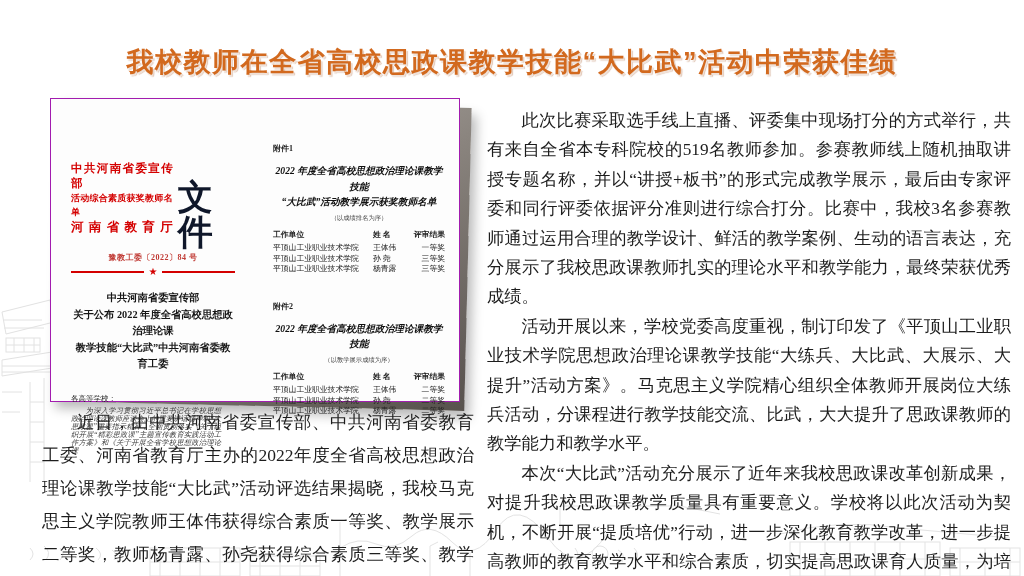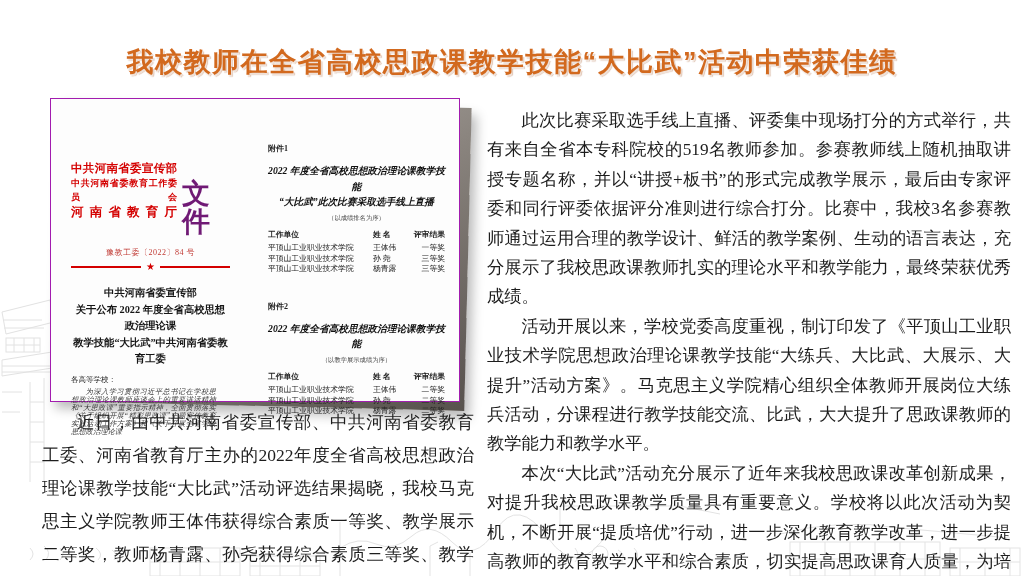--- a/index.html
+++ b/index.html
@@ -22,28 +22,28 @@
     border:1px solid #a21caf;display:flex;padding:0 12px;box-sizing:border-box;gap:16px;}
   .page{box-sizing:border-box;}
   .page-left{width:47%;padding:24px 6px 0 8px;}
   .page-right{width:53%;padding:44px 2px 0 16px;}
   
   .letterhead-row{display:flex;align-items:center;justify-content:center;gap:5px;margin-top:22px;}
   .letterhead-lines{width:124px;color:#d40000;font-weight:bold;}
   .lh1{font-size:11.5px;line-height:15px;text-align:justify;text-align-last:justify;}
   .lh2{font-size:9px;line-height:14px;text-align:justify;text-align-last:justify;}
   .lh3{font-size:12.5px;line-height:16px;text-align:justify;text-align-last:justify;}
-  .file-label{color:#701a75;font-size:28px;font-weight:bold;line-height:1;margin-top:35px;}
-  .doc-number{color:#c03a34;font-size:8px;text-align:center;margin-top:11px;letter-spacing:.5px;}
+  .file-label{color:#0f172a;font-size:35px;font-weight:bold;line-height:1;margin-top:35px;}
+  .doc-number{color:#c03a34;font-size:8px;text-align:center;margin-top:2px;letter-spacing:.5px;font-weight:bold;}
   .star-divider{display:flex;align-items:center;margin-top:4px;}
   .star-divider .line{flex:1;height:1.5px;background:#d40000;}
   .star-divider .star{color:#d40000;font-size:10px;padding:0 5px;line-height:1;}
   .notice-title{margin-top:13px;text-align:center;font-weight:bold;color:#161616;
     font-size:10.3px;line-height:16.5px;}
-  .salutation{margin-top:7px;font-size:7.5px;color:#222;}
+  .salutation{margin-top:21px;font-size:7.5px;color:#222;}
   .doc-body{margin:3px 14px 0 0;font-size:7.3px;line-height:8px;color:#3a3a3a;
     text-align:justify;text-indent:2em;font-style:italic;}
   
   .attachment + .attachment{margin-top:26px;}
   .att-label{font-size:8px;font-weight:bold;color:#222;margin-bottom:9px;}
   .att-title{text-align:center;font-weight:bold;font-size:9.7px;line-height:15.5px;color:#101010;font-style:italic;}
   .att-note{text-align:center;font-size:6.3px;color:#444;margin-top:4px;}
   .att-table{margin-top:7px;font-size:7.8px;color:#222;}
   .tr{display:flex;line-height:10.5px;}
   .tr.th{font-weight:bold;margin-bottom:3px;font-family:Liberation Serif, serif;}
@@ -93,21 +93,21 @@
 
   <h1 class="slide-title">我校教师在全省高校思政课教学技能“大比武”活动中荣获佳绩</h1>
 
   <div class="photo-backdrop"></div>
   <div class="doc-photo">
 
     <div class="page page-left">
       <div class="letterhead-row">
         <div class="letterhead-lines">
           <div class="lh1">中共河南省委宣传部</div>
-          <div class="lh2">中共河南省委教育工作委员会</div>
+          <div class="lh2">活动综合素质获奖教师名单</div>
           <div class="lh3">河南省教育厅</div>
         </div>
         <div class="file-label">文件</div>
       </div>
       <div class="doc-number">豫教工委〔2022〕84 号</div>
       <div class="star-divider">
         <span class="line"></span>
         <span class="star">★</span>
         <span class="line"></span>
       </div>
@@ -119,21 +119,21 @@
       <div class="salutation">各高等学校：</div>
       <p class="doc-body">为深入学习贯彻习近平总书记在学校思想政治理论课教师座谈会上的重要讲话精神和“大思政课”重要指示精神，全面贯彻落实《关于组织开展“精彩思政课”主题宣传教育实践活动工作方案》和《关于开展全省学校思想政治理论课</p>
     </div>
 
     <div class="page page-right">
 
       <div class="attachment">
         <div class="att-label">附件1</div>
         <div class="att-title">
           <div>2022 年度全省高校思想政治理论课教学技能</div>
-          <div>“大比武”此次比赛采取选手线上直播</div>
+          <div>“大比武”活动教学展示获奖教师名单</div>
         </div>
         <div class="att-note">（以成绩排名为序）</div>
         <div class="att-table">
           <div class="tr th">
             <span class="td-unit">工作单位</span>
             <span class="td-name">姓 名</span>
             <span class="td-award">评审结果</span>
           </div>
           <div class="tr">
             <span class="td-unit">平顶山工业职业技术学院</span>

